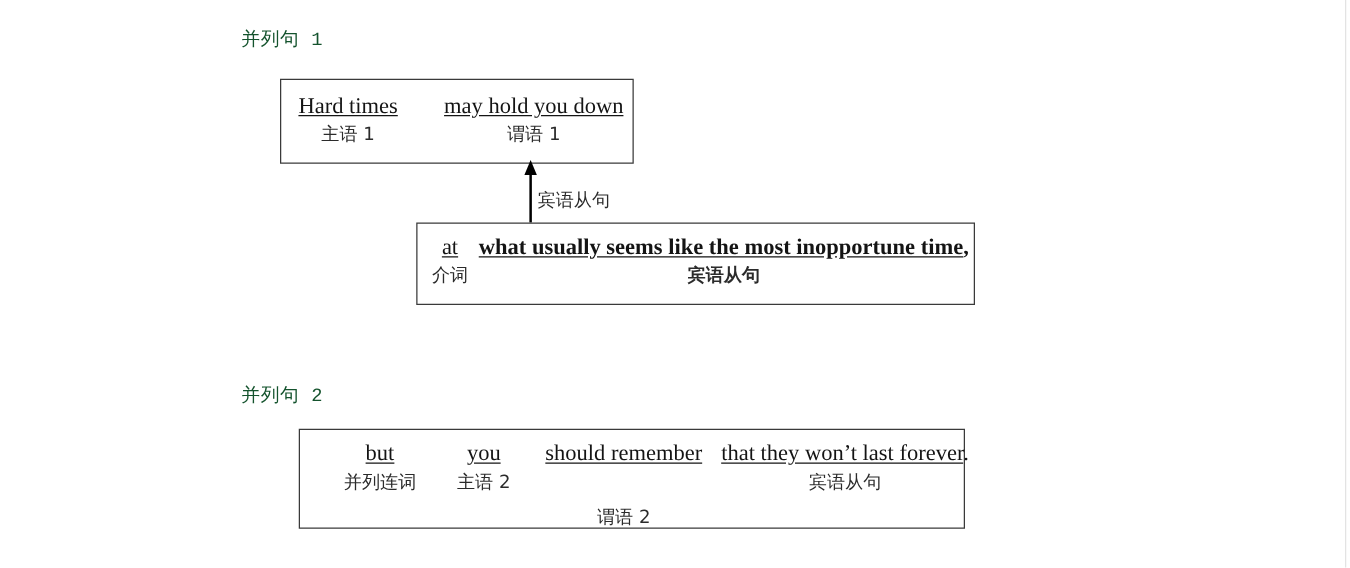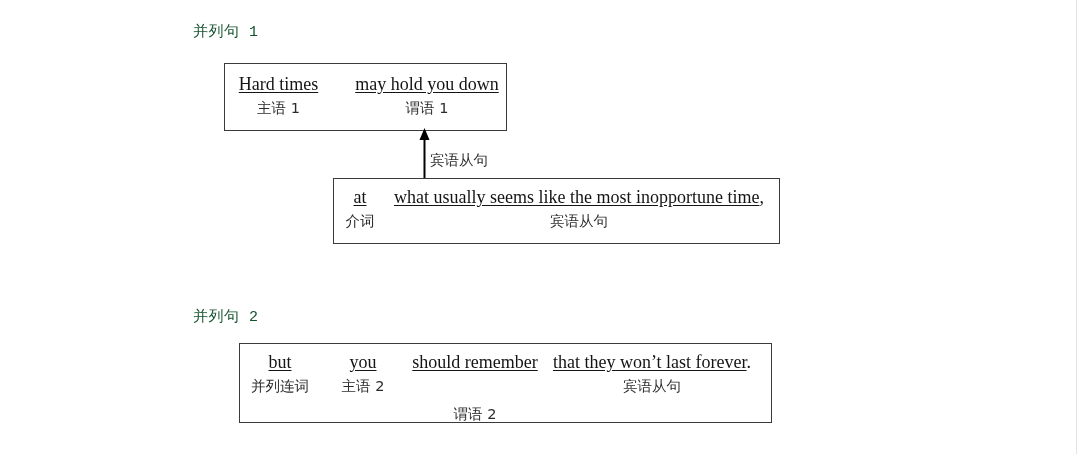--- a/index.html
+++ b/index.html
@@ -81,24 +81,24 @@
   }
 
   
   #row-clause-1 { left: 231px; top: 74px; gap: 26px; }
   #row-clause-1 .slot:nth-child(1) { width: 95px; }
   #row-clause-1 .slot:nth-child(2) { width: 150px; }
 
   
   #row-prep-phrase { left: 344px; top: 187px; gap: 18px; }
   #row-prep-phrase .slot:nth-child(1) { width: 32px; }
-  #row-prep-phrase .slot:nth-child(2) { width: 370px; }
+  #row-prep-phrase .slot:nth-child(2) { width: 370px; font-weight: bold; }
 
   
-  #row-clause-2 { left: 244px; top: 352px; gap: 17px; justify-content: space-between; }
+  #row-clause-2 { left: 268px; top: 352px; gap: 17px; justify-content: space-between; }
   #row-clause-2 .slot:nth-child(1) { width: 72px; }
   #row-clause-2 .slot:nth-child(2) { width: 60px; }
   #row-clause-2 .slot:nth-child(3) { width: 130px; gap: 28px; }
   #row-clause-2 .slot:nth-child(4) { width: 190px; }
 
   
   .connector {
     position: absolute;
     left: 418px;
     top: 128px;

